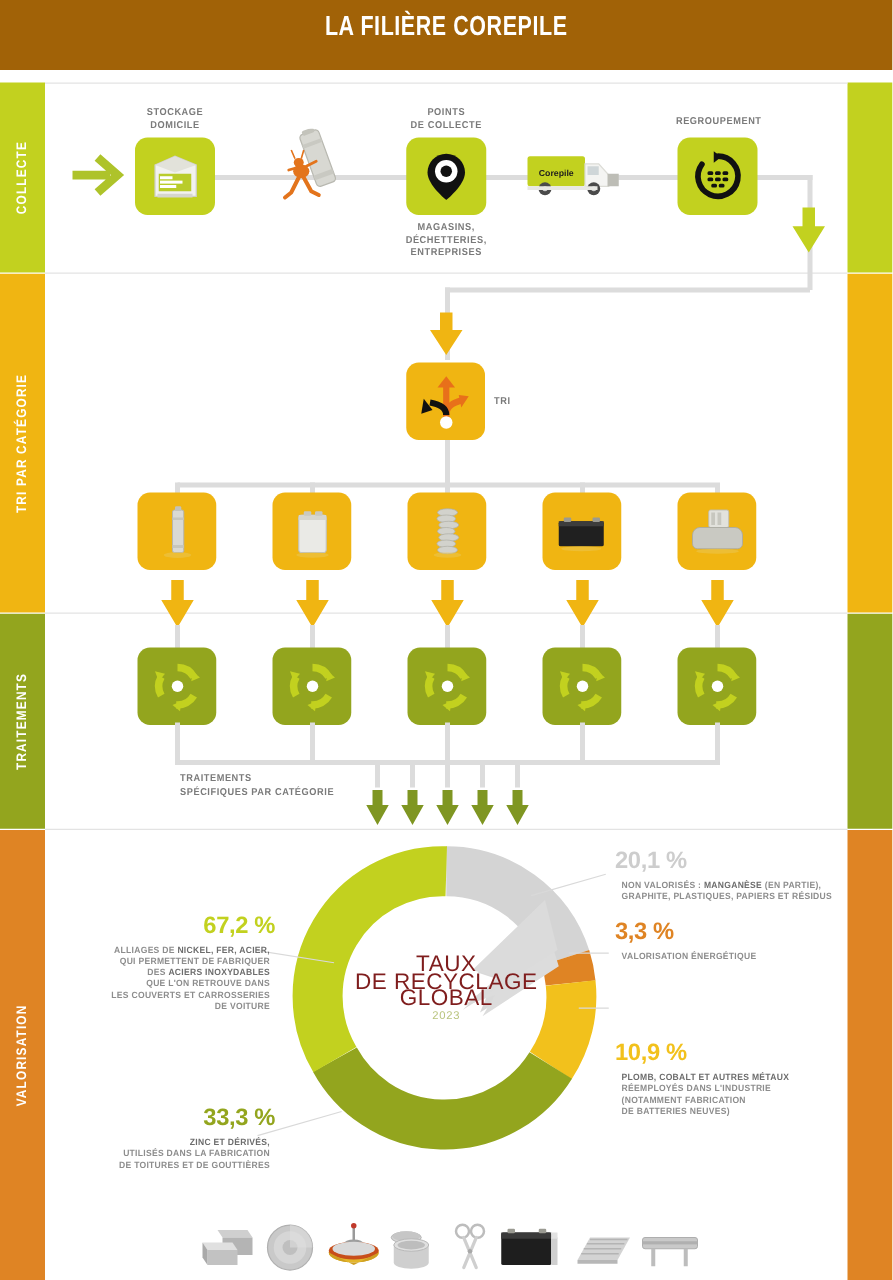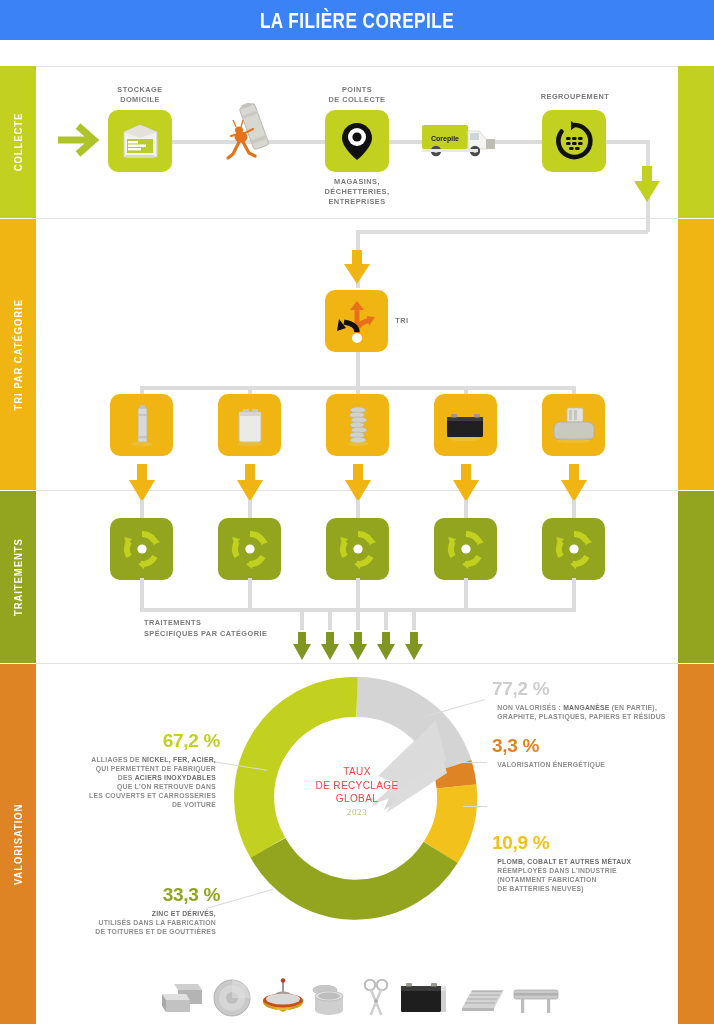--- a/index.html
+++ b/index.html
@@ -1,20 +1,20 @@
 <!DOCTYPE html>
 <html><head>
 <meta charset="utf-8">
 <style>
   html,body{margin:0;padding:0;background:#fff;}
   body{width:714px;height:1024px;overflow:hidden;font-family:"Liberation Sans",sans-serif;}
   .page{position:relative;width:714px;height:1024px;background:#fff;}
 
   
-  .header{position:absolute;left:0;top:0;width:714px;height:40px;background:#3b82f6;}
+  .header{position:absolute;left:0;top:0;width:714px;height:56px;background:#a16207;}
   .header-title{position:absolute;left:0;top:8px;width:714px;text-align:center;
     color:#fff;font-size:22px;font-weight:bold;letter-spacing:.6px;
     transform:scaleX(.78);transform-origin:center top;white-space:nowrap;}
 
   
   .rail{position:absolute;}
   .rail-l{left:0;width:36px;}
   .rail-r{right:0;width:36px;}
   .rail-label{position:absolute;left:0;top:0;width:100%;height:100%;
     display:flex;align-items:center;justify-content:center;color:#fff;
@@ -39,22 +39,22 @@
   
   .vlabel{position:absolute;}
   .vpct{font-size:19px;font-weight:bold;letter-spacing:-.3px;}
   .vtxt{font-size:7.2px;line-height:9px;color:#8d8d8d;letter-spacing:.25px;
     font-weight:600;white-space:pre-line;transform:scaleX(.95);}
   .vtxt b{color:#6d6d6d;}
   .leader{position:absolute;background:#d9d9d9;height:1px;}
 
   .donut-center{position:absolute;text-align:center;width:180px;}
   .dc-pct{font-size:40px;font-weight:bold;color:#93a51e;letter-spacing:-1px;line-height:38px;}
-  .dc-sub{font-size:10px;color:#ef4444;line-height:13.5px;letter-spacing:.4px;white-space:pre-line;}
-  .dc-year{font-size:9px;color:#b9c47d;letter-spacing:.6px;margin-top:1px;font-family:Liberation Serif, serif;}
+  .dc-sub{font-size:18px;color:#7f1d1d;line-height:13.5px;letter-spacing:.4px;white-space:pre-line;}
+  .dc-year{font-size:9px;color:#b9c47d;letter-spacing:.6px;margin-top:1px;}
 
   .prod-row{position:absolute;left:160px;top:952px;width:400px;height:66px;
     display:flex;align-items:flex-end;justify-content:space-between;}
 </style>
 </head>
 <body>
 
 <div class="page">
 
   <div class="header">
@@ -416,21 +416,21 @@
     <div class="vpct" style="color:#c2d11f;">67,2 %</div>
     <div class="vtxt" style="margin-top:3px;">ALLIAGES DE <b>NICKEL, FER, ACIER,</b><br>QUI PERMETTENT DE FABRIQUER<br>DES <b>ACIERS INOXYDABLES</b><br>QUE L'ON RETROUVE DANS<br>LES COUVERTS ET CARROSSERIES<br>DE VOITURE</div>
   </div>
 
   <div class="vlabel" style="left:58px;top:884px;width:162px;text-align:right;">
     <div class="vpct" style="color:#93a51e;">33,3 %</div>
     <div class="vtxt" style="margin-top:3px;"><b>ZINC ET DÉRIVÉS,</b><br>UTILISÉS DANS LA FABRICATION<br>DE TOITURES ET DE GOUTTIÈRES</div>
   </div>
 
   <div class="vlabel" style="left:492px;top:678px;width:210px;text-align:left;">
-    <div class="vpct" style="color:#cdcdcd;">77,2 %</div>
+    <div class="vpct" style="color:#cdcdcd;">20,1 %</div>
     <div class="vtxt" style="margin-top:3px;">NON VALORISÉS : <b>MANGANÈSE</b> (EN PARTIE),<br>GRAPHITE, PLASTIQUES, PAPIERS ET RÉSIDUS</div>
   </div>
 
   <div class="vlabel" style="left:492px;top:735px;width:210px;text-align:left;">
     <div class="vpct" style="color:#df8424;">3,3 %</div>
     <div class="vtxt" style="margin-top:3px;">VALORISATION ÉNERGÉTIQUE</div>
   </div>
 
   <div class="vlabel" style="left:492px;top:784px;width:210px;text-align:left;">
     <div class="vpct" style="color:#f2c11c;margin-top:48px;">10,9 %</div>

